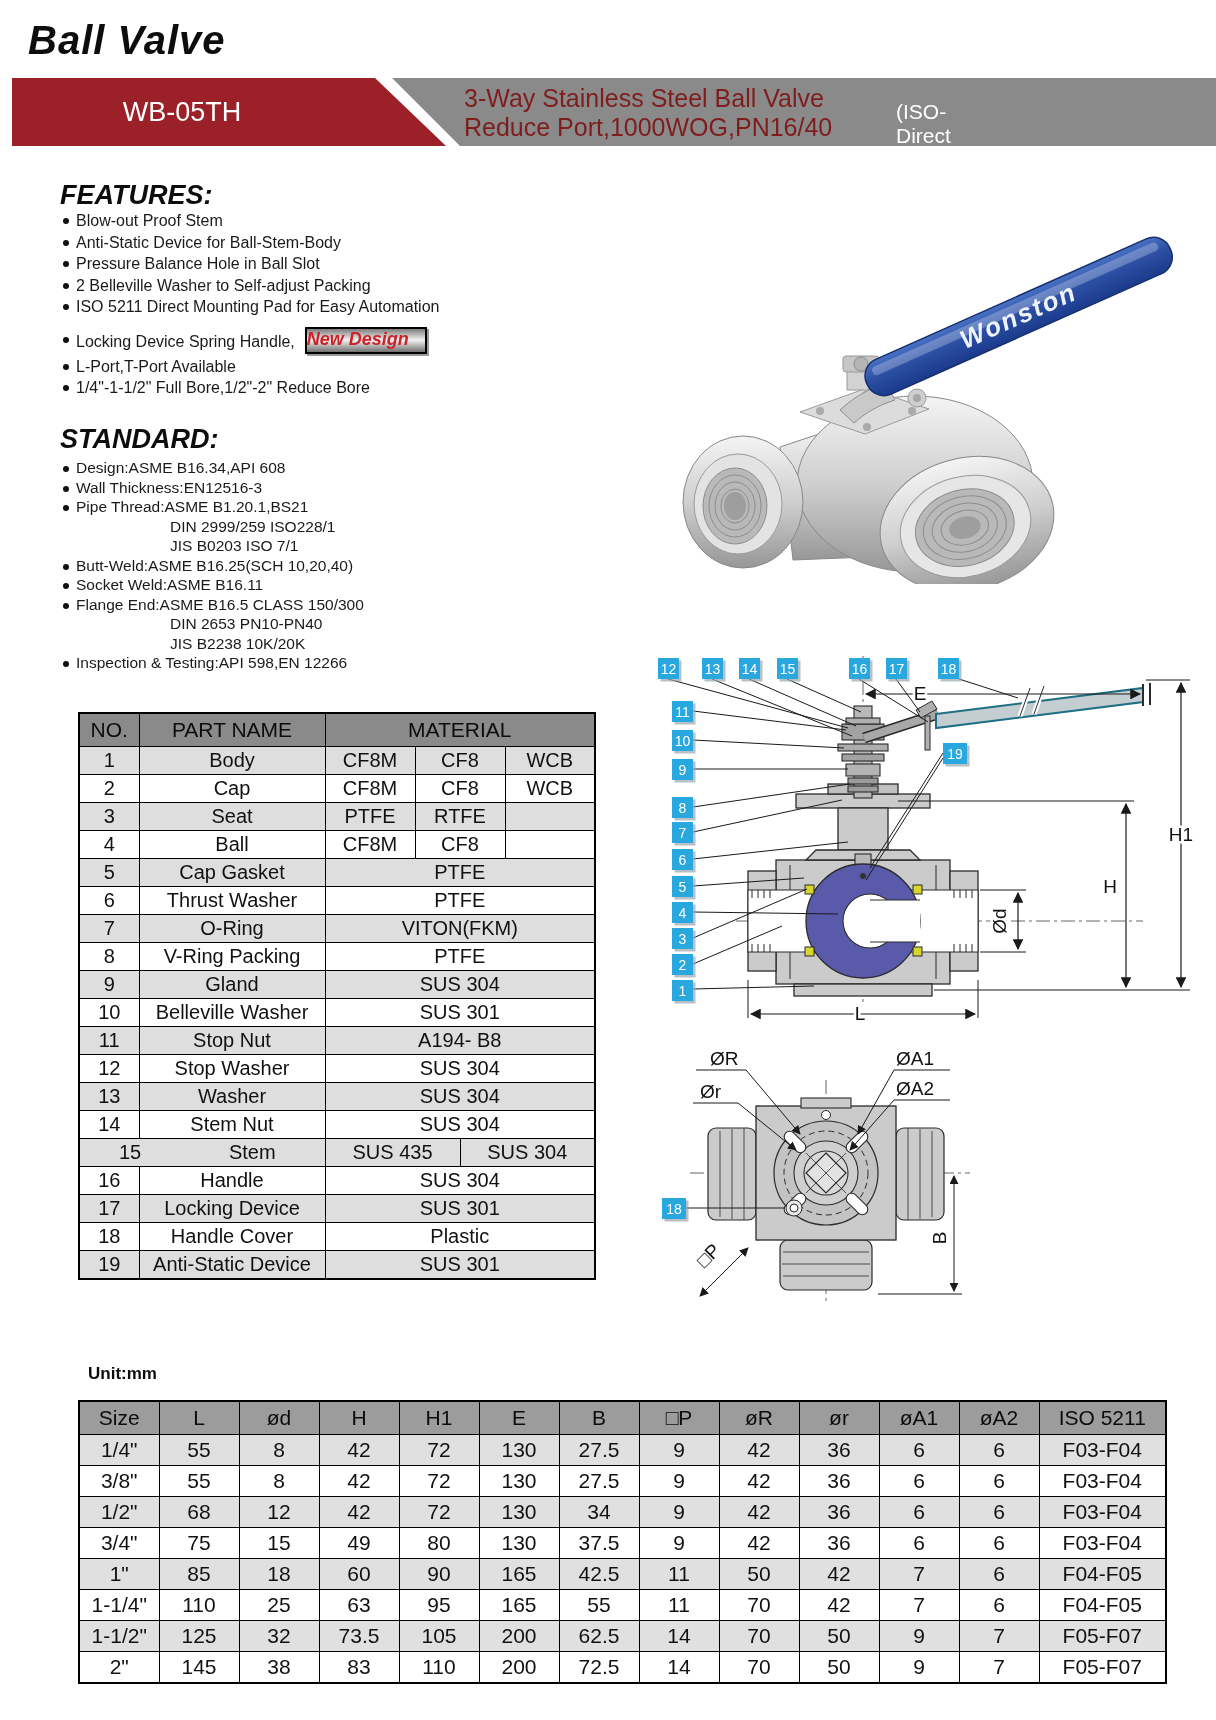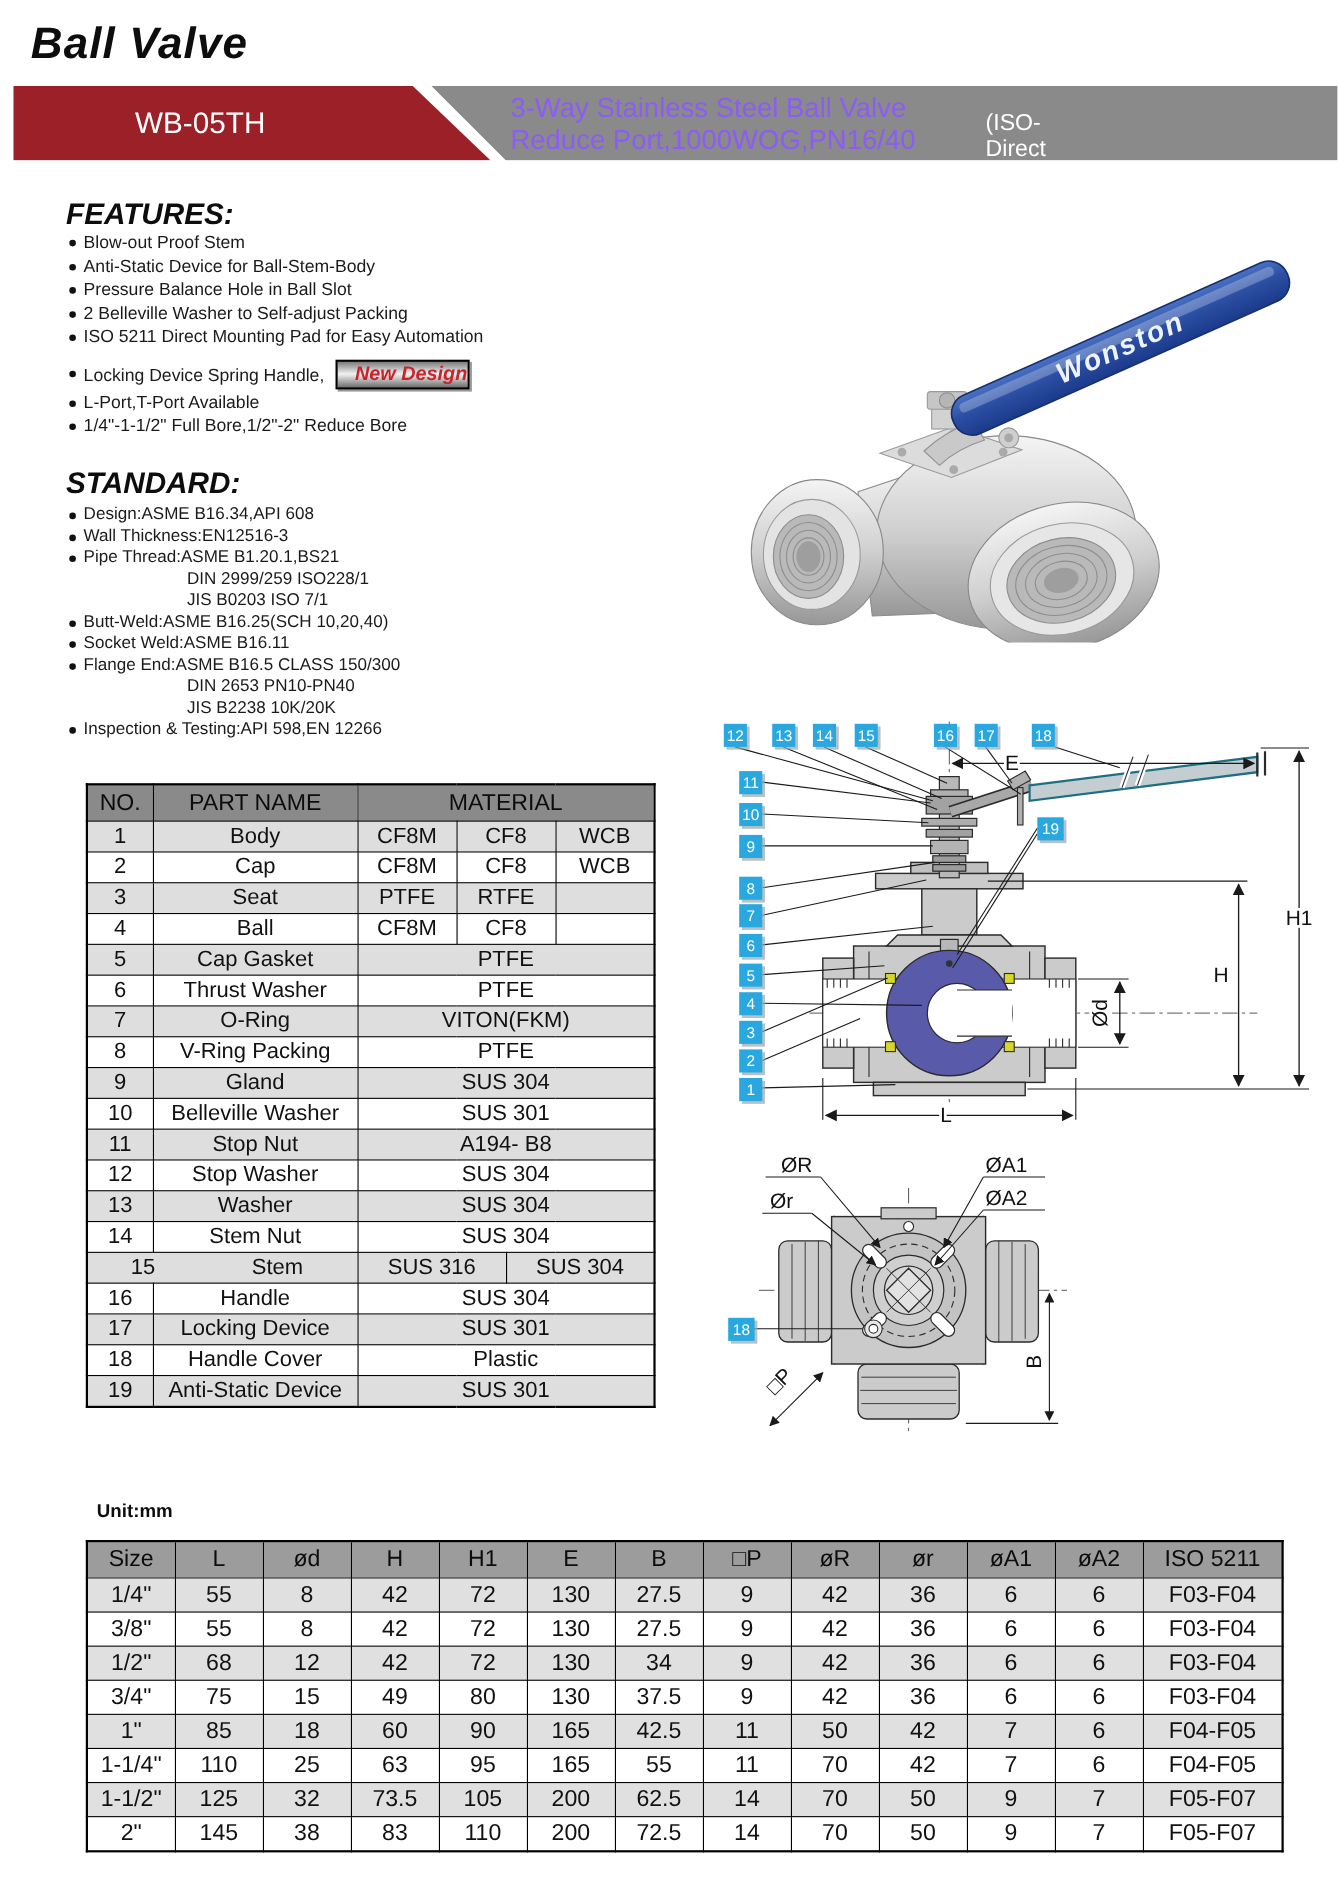--- a/index.html
+++ b/index.html
@@ -8,35 +8,35 @@
   
   .page-title{position:absolute;left:28px;top:18px;font-size:40px;font-weight:bold;
               font-style:italic;letter-spacing:1px;color:#0d0d0d;}
   .banner{position:absolute;left:12px;top:78px;width:969px;height:68px;}
   .banner .red{position:absolute;left:0;top:0;width:434px;height:68px;background:#9b2028;
                clip-path:polygon(0 0,363px 0,434px 100%,0 100%);}
   .banner .gray{position:absolute;left:0;top:0;width:1216px;height:68px;background:#8a8a8a;
                 clip-path:polygon(380px 0,100% 0,100% 100%,448px 100%);}
   .banner .model{position:absolute;left:60px;top:0;width:220px;height:68px;line-height:68px;
                  text-align:center;color:#fff;font-size:27px;}
-  .banner .prod{position:absolute;left:452px;top:6px;color:#8b5cf6;font-size:25px;line-height:29px;}
+  .banner .prod{position:absolute;left:452px;top:6px;color:#7f1d1d;font-size:25px;line-height:29px;}
   .banner .note{position:absolute;left:884px;top:22px;color:#fff;font-size:21px;}
   
   .sec-head{position:absolute;left:60px;font-size:27px;font-weight:bold;font-style:italic;color:#0d0d0d;}
   .feat-list{position:absolute;left:62px;top:210px;width:480px;list-style:none;margin:0;padding:0;
              font-size:16px;line-height:21.5px;color:#1a1a1a;}
   .std-list{position:absolute;left:62px;top:458px;width:480px;list-style:none;margin:0;padding:0;
             font-size:15.5px;line-height:19.5px;color:#1a1a1a;}
   li.bullet{position:relative;padding-left:14px;}
   li.bullet::before{content:"";position:absolute;left:1px;top:8px;width:6px;height:6px;
                     border-radius:50%;background:#111;}
   li.indent{padding-left:108px;}
   li.gap{margin-top:11px;}
   .badge{display:inline-block;vertical-align:middle;margin-left:10px;width:118px;height:23px;
-         line-height:21px;text-align:right;border:2px solid #000;box-shadow:2px 2px 0 #9a9a9a;
+         line-height:21px;text-align:left;border:2px solid #000;box-shadow:2px 2px 0 #9a9a9a;
          background:linear-gradient(180deg,#7c7c7c 0%,#f2f2f2 48%,#6f6f6f 100%);
          color:#cc2229;font-weight:bold;font-style:italic;font-size:18px;transform:translateY(-2px);}
   
   table{border-collapse:collapse;table-layout:fixed;}
   .parts{position:absolute;left:78px;top:712px;width:516px;font-size:20px;text-align:center;}
   .parts th,.parts td{border:1px solid #000;padding:0;overflow:hidden;white-space:nowrap;}
   .parts th{height:32px;background:#8a8a8a;font-weight:normal;font-size:21px;color:#0c0c0c;}
   .parts td{height:27px;background:#fff;}
   .parts tr:nth-child(even) td{background:#dedede;}
   .parts{border:2px solid #000;}
@@ -200,21 +200,21 @@
           <td>Stem Nut</td>
           <td colspan="6">SUS 304</td>
         </tr>
     <tr>
       <td colspan="2">
             <div class="r15cell">
               <span class="no15">15</span>
               <span class="nm15">Stem</span>
             </div>
           </td>
-      <td colspan="3">SUS 316</td>
+      <td colspan="3">SUS 435</td>
       <td colspan="3">SUS 304</td>
     </tr>
     <tr>
           <td>16</td>
           <td>Handle</td>
           <td colspan="6">SUS 304</td>
         </tr>
     <tr>
           <td>17</td>
           <td>Locking Device</td>

